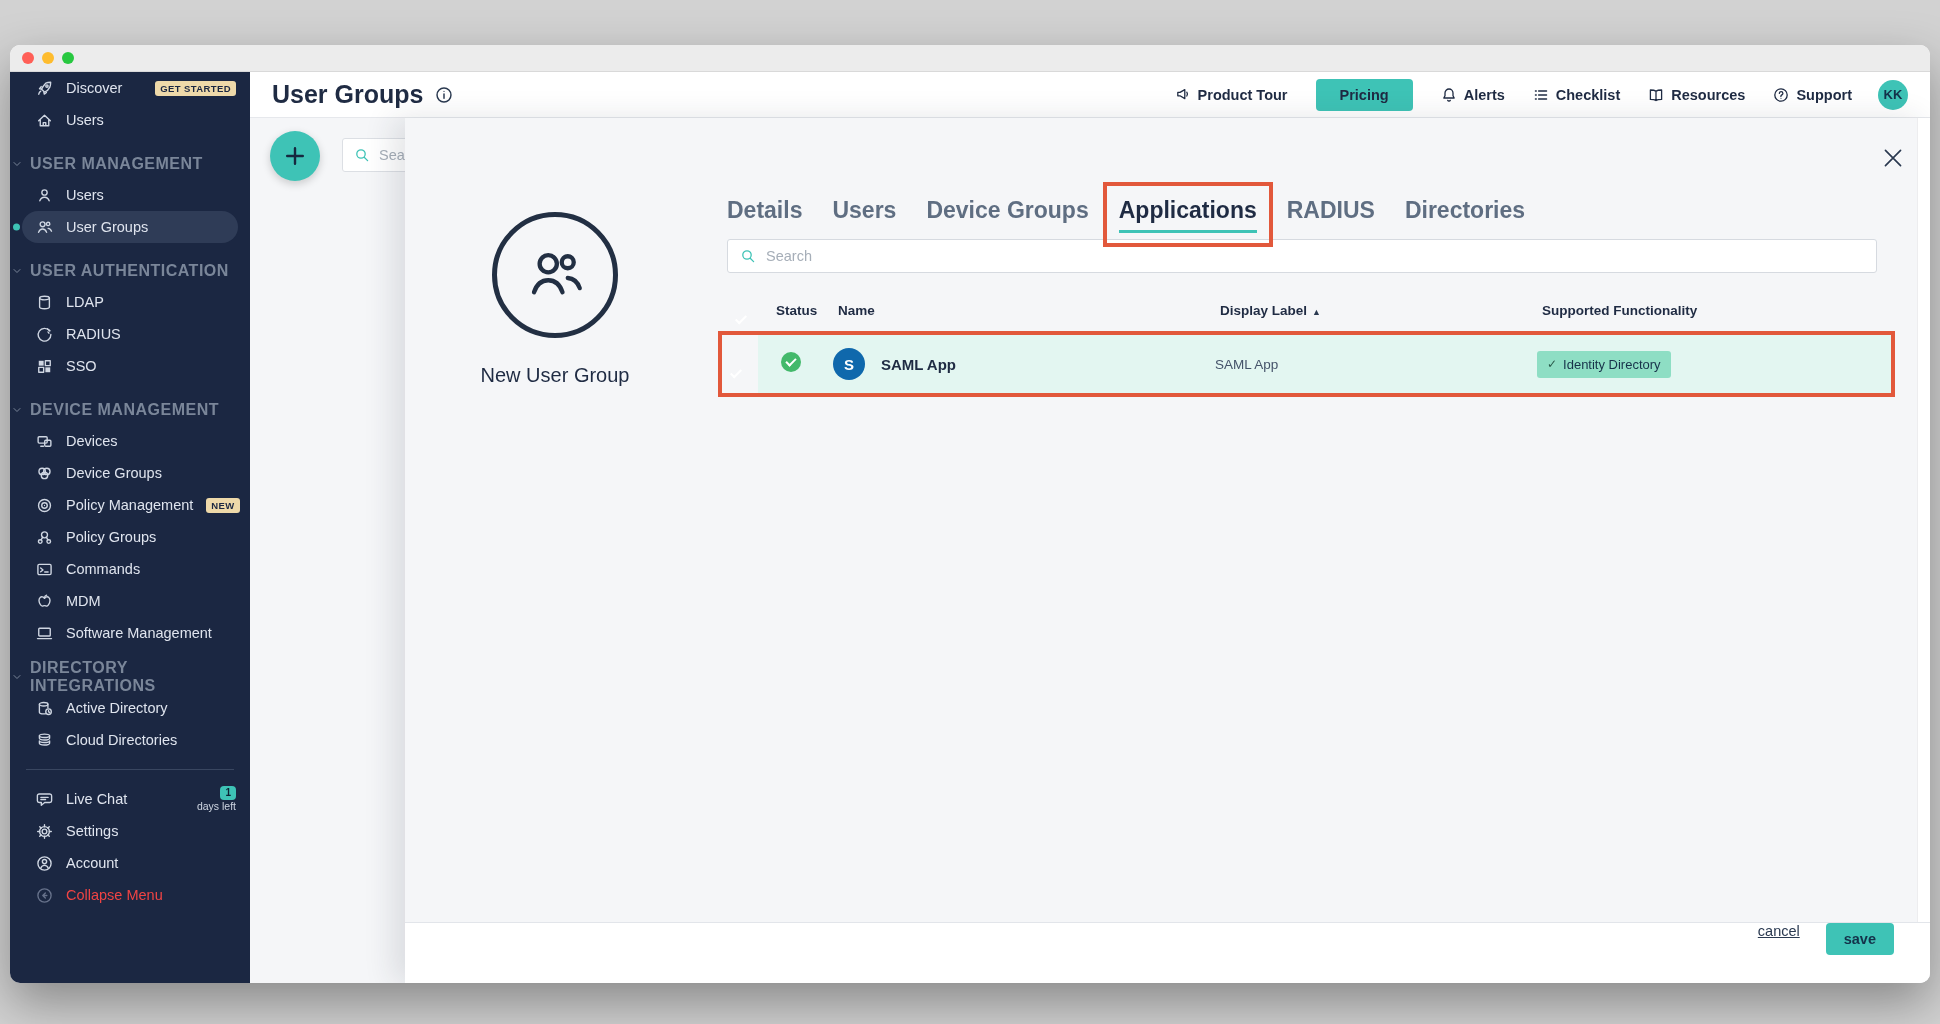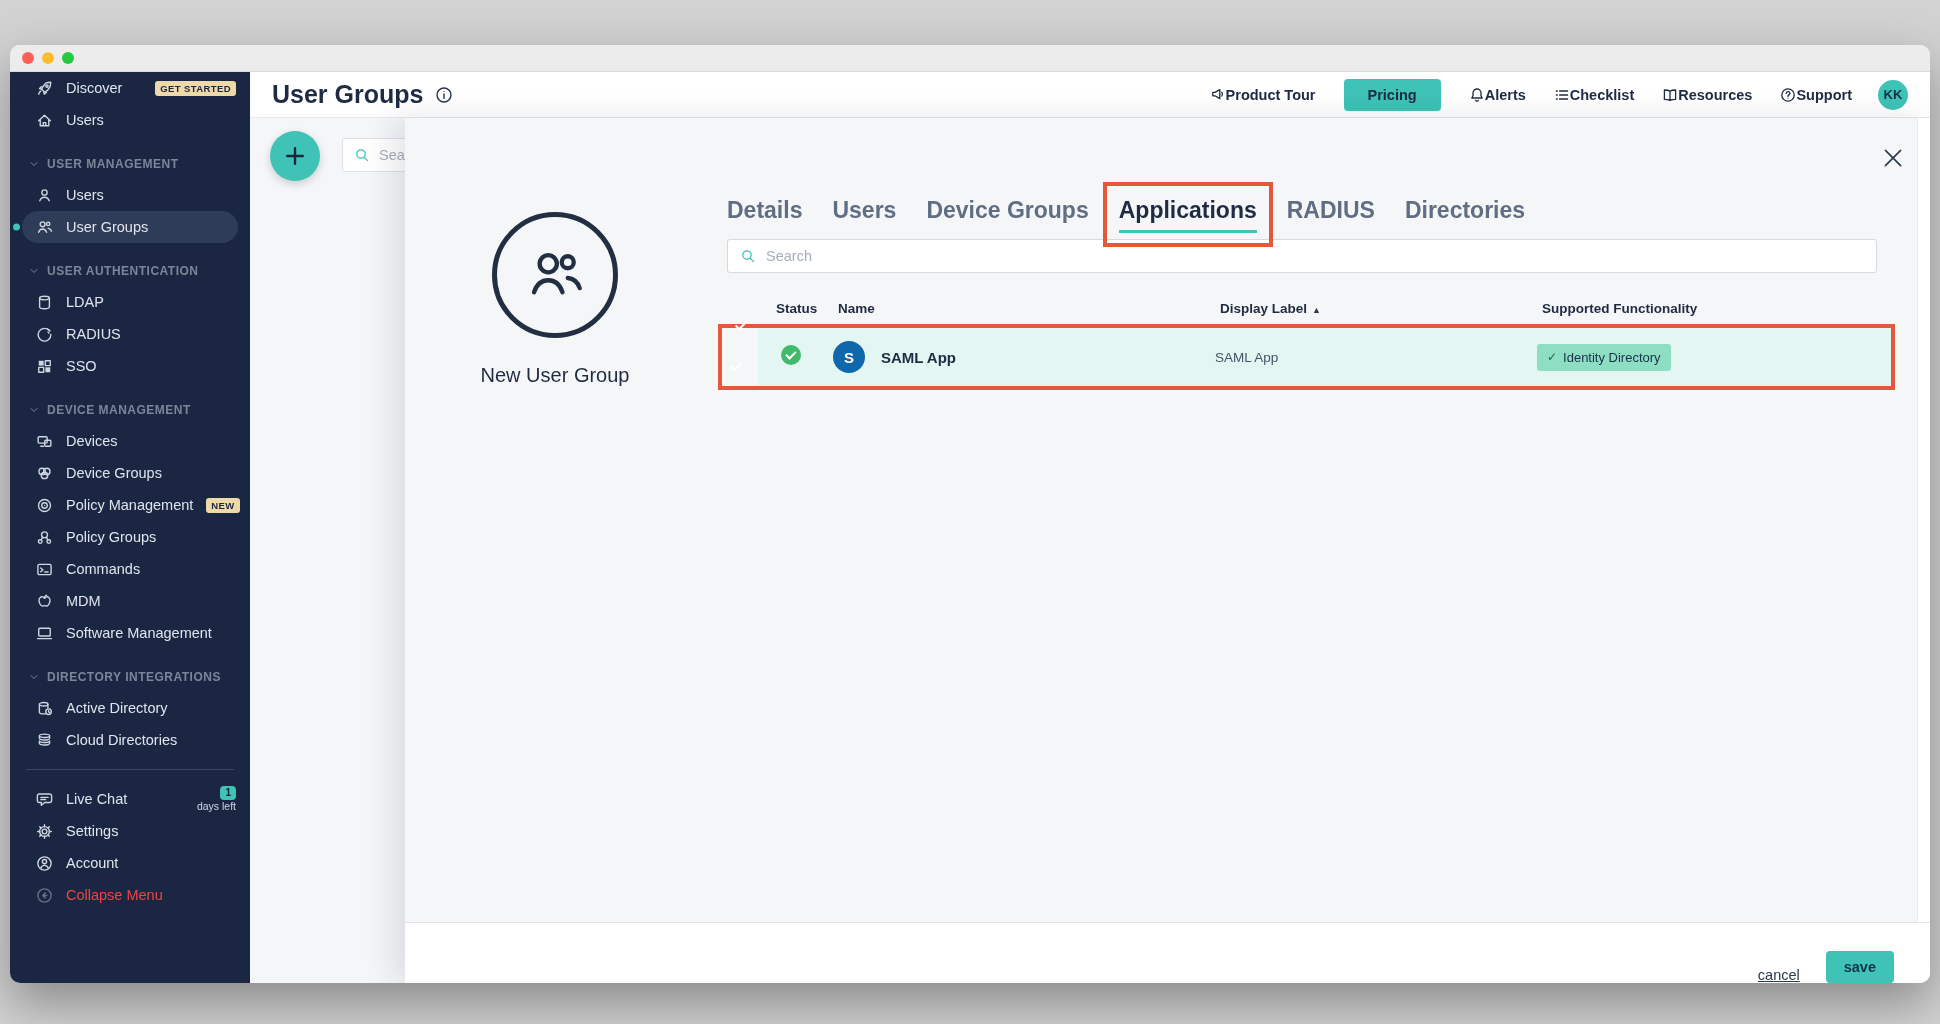--- a/index.html
+++ b/index.html
@@ -22,35 +22,35 @@
 
 
 .sidebar{width:240px;background:var(--sidebar-bg);color:#dfe4ee;flex-shrink:0;font-size:14.5px;position:relative;overflow:hidden}
 .logo{display:flex;align-items:center;gap:9px;padding:14px 0 10px 22px;font-size:21px;font-weight:bold;color:#fff;letter-spacing:.2px}
 .logo .icon{width:34px;height:22px}
 .nav-item{display:flex;align-items:center;gap:13px;height:32px;padding:0 14px 0 26px;cursor:pointer;position:relative;white-space:nowrap}
 .nav-item .icon{width:17px;height:17px;color:#cfd6e2}
 .nav-item.active{margin:0 12px;padding:0 14px;border-radius:16px;background:#2f3c57}
 .active-dot{position:absolute;left:-9px;top:50%;transform:translateY(-50%);width:7px;height:7px;border-radius:50%;background:var(--accent)}
 .nav-item.muted{color:#ef4444}.nav-item.muted .icon{color:#66718a}
-.nav-section{display:flex;align-items:center;gap:7px;height:30px;margin-top:13px;padding-left:18px;color:#7a8699;font-size:12px;font-weight:bold;letter-spacing:.5px;cursor:pointer}
+.nav-section{display:flex;align-items:center;gap:7px;height:30px;margin-top:13px;padding-left:1px;color:#7a8699;font-size:16px;font-weight:bold;letter-spacing:.5px;cursor:pointer}
 .nav-section .icon{width:12px;height:12px;color:#7a8699}
 .nav-divider{height:1px;background:#394660;margin:13px 16px}
 .badge{margin-left:auto;background:var(--cream);color:#1b2742;font-size:9.5px;font-weight:bold;padding:2px 5px;border-radius:3px;letter-spacing:.4px}
 .chat-meta{margin-left:auto;display:flex;flex-direction:column;align-items:flex-end;gap:1px;line-height:1}
 .count-badge{background:var(--accent);color:#0e2233;font-size:10px;font-weight:bold;border-radius:4px;padding:2px 5px}
 .badge-note{font-size:10.5px;color:#cfd6e2}
 
 
 .main{flex:1;display:flex;flex-direction:column;background:#f5f6f8;position:relative;min-width:0}
 .topbar{height:46px;background:#fff;display:flex;align-items:center;padding:0 22px;flex-shrink:0;border-bottom:1px solid #e6e8ec}
 .page-title{font-size:25px;font-weight:bold;color:var(--navy);margin-right:12px}
 .info-ico{width:18px;height:18px;color:#2a3950;cursor:pointer}
 .top-actions{margin-left:auto;display:flex;align-items:center;gap:28px;font-size:14.5px;font-weight:600;color:var(--navy)}
-.action{display:flex;align-items:center;gap:0;cursor:pointer}
+.action{display:flex;align-items:center;gap:7px;cursor:pointer}
 .action .ico{width:16px;height:16px}
 .btn-pricing{background:var(--accent);padding:8px 24px;border-radius:4px;font-weight:bold;cursor:pointer}
 .avatar{width:30px;height:30px;border-radius:50%;background:var(--accent);color:#14324a;font-weight:bold;font-size:13px;display:flex;align-items:center;justify-content:center;margin-left:26px;cursor:pointer}
 .content{flex:1;position:relative}
 .add-btn{position:absolute;left:20px;top:13px;width:50px;height:50px;border-radius:50%;background:var(--accent);border:0;display:flex;align-items:center;justify-content:center;cursor:pointer;box-shadow:0 3px 8px rgba(0,0,0,.18)}
 .add-btn .ico{width:24px;height:24px;color:#16283f}
 .add-btn .ico svg{stroke-width:1.6}
 .page-search{position:absolute;left:92px;top:20px;width:300px;height:34px;background:#fff;border:1px solid #dcdfe4;border-radius:3px;display:flex;align-items:center;gap:9px;padding:0 11px}
 .page-search .ico{width:16px;height:16px;color:var(--accent)}
 .page-search input,.drawer-search input{border:0;outline:0;flex:1;font-size:14.5px;background:transparent;color:#333;font-family:inherit}
@@ -68,35 +68,35 @@
 .group-name{margin-top:26px;font-size:20px;font-weight:normal;color:var(--navy)}
 .drawer-main{position:absolute;left:322px;top:0;width:1150px}
 .tabs{display:flex;align-items:center;gap:30px;margin-top:77px;height:30px}
 .tab{font-size:23px;font-weight:bold;color:#5f6e82;cursor:pointer;position:relative}
 .tab.active{color:var(--navy)}
 .tab.active::after{content:"";position:absolute;left:0;right:0;bottom:-9px;height:3px;background:var(--accent)}
 .tab.annotated::before{content:"";position:absolute;left:-16px;right:-16px;top:-15px;bottom:-23px;border:4px solid var(--orange);pointer-events:none}
 .bound-text{margin-top:31px;font-size:14.5px;font-weight:bold;color:#2a3950}
 .drawer-search{margin-top:14px;height:34px;background:#fff;border:1px solid #d6dae0;border-radius:3px;display:flex;align-items:center;gap:10px;padding:0 12px}
 .drawer-search .ico{width:16px;height:16px;color:var(--accent)}
-.table-head{display:flex;align-items:flex-end;margin-top:17px;height:26px;font-size:13.5px;font-weight:bold;color:var(--navy);padding-left:5px}
+.table-head{display:flex;align-items:center;margin-top:24px;height:26px;font-size:13.5px;font-weight:bold;color:var(--navy);padding-left:5px}
 .col-check{width:44px}.col-status{width:56px}.col-name{width:388px;padding-left:6px}.col-display{width:322px}.col-func{flex:1}
 .sort-arrow{font-size:9px;margin-left:5px;color:#2a3950}
 .checkbox{width:18px;height:18px;border-radius:3px;background:var(--checkbox-blue);position:relative;cursor:pointer}
 .checkbox::after{content:"";position:absolute;left:6px;top:2.5px;width:4px;height:9px;border:solid #fff;border-width:0 2px 2px 0;transform:rotate(45deg)}
 .row-annotation{margin-top:8px;margin-left:-9px;width:1177px;border:4px solid var(--orange)}
 .table-row{display:flex;align-items:center;height:58px;padding-left:5px;background:linear-gradient(to right,#f5f6f8 0,#f5f6f8 36px,var(--mint) 36px);cursor:pointer}
 .status-ok{width:20px;height:20px;border-radius:50%;background:var(--status-green);position:relative;margin-left:10px;display:inline-block}
 .status-ok::after{content:"";position:absolute;left:7px;top:3.5px;width:4px;height:8px;border:solid #fff;border-width:0 2px 2px 0;transform:rotate(45deg)}
 .app-avatar{width:32px;height:32px;border-radius:50%;background:var(--app-blue);color:#fff;font-weight:bold;font-size:15px;display:inline-flex;align-items:center;justify-content:center;margin-right:16px}
 .row-name{font-size:15px;font-weight:bold;color:#1f2b43}
 .cell-display{font-size:13.5px;color:#45536a}
 .func-badge{display:inline-flex;align-items:center;gap:6px;background:var(--badge-green);color:#17324a;font-size:13px;padding:6px 10px;border-radius:3px}
 .func-badge .chk{font-size:12px;color:#2a5a4a}
-.drawer-footer{position:absolute;left:0;right:0;bottom:0;height:61px;background:#fff;border-top:1px solid #e2e5ea;border-radius:0 0 10px 0;display:flex;align-items:flex-end;justify-content:flex-end;gap:26px;padding-right:36px}
+.drawer-footer{position:absolute;left:0;right:0;bottom:0;height:61px;background:#fff;border-top:1px solid #e2e5ea;border-radius:0 0 10px 0;display:flex;align-items:flex-start;justify-content:flex-end;gap:26px;padding-right:36px}
 .cancel-link{font-size:14.5px;color:#2a3950;text-decoration:underline;cursor:pointer}
 .save-btn{background:var(--accent);color:#14324a;font-weight:bold;font-size:14.5px;border:0;border-radius:4px;padding:8px 18px;cursor:pointer;font-family:inherit}
 </style>
 </head>
 <body>
 
 <div class="window">
   <div class="titlebar">
     <span class="tl red"></span>
     <span class="tl yellow"></span>

